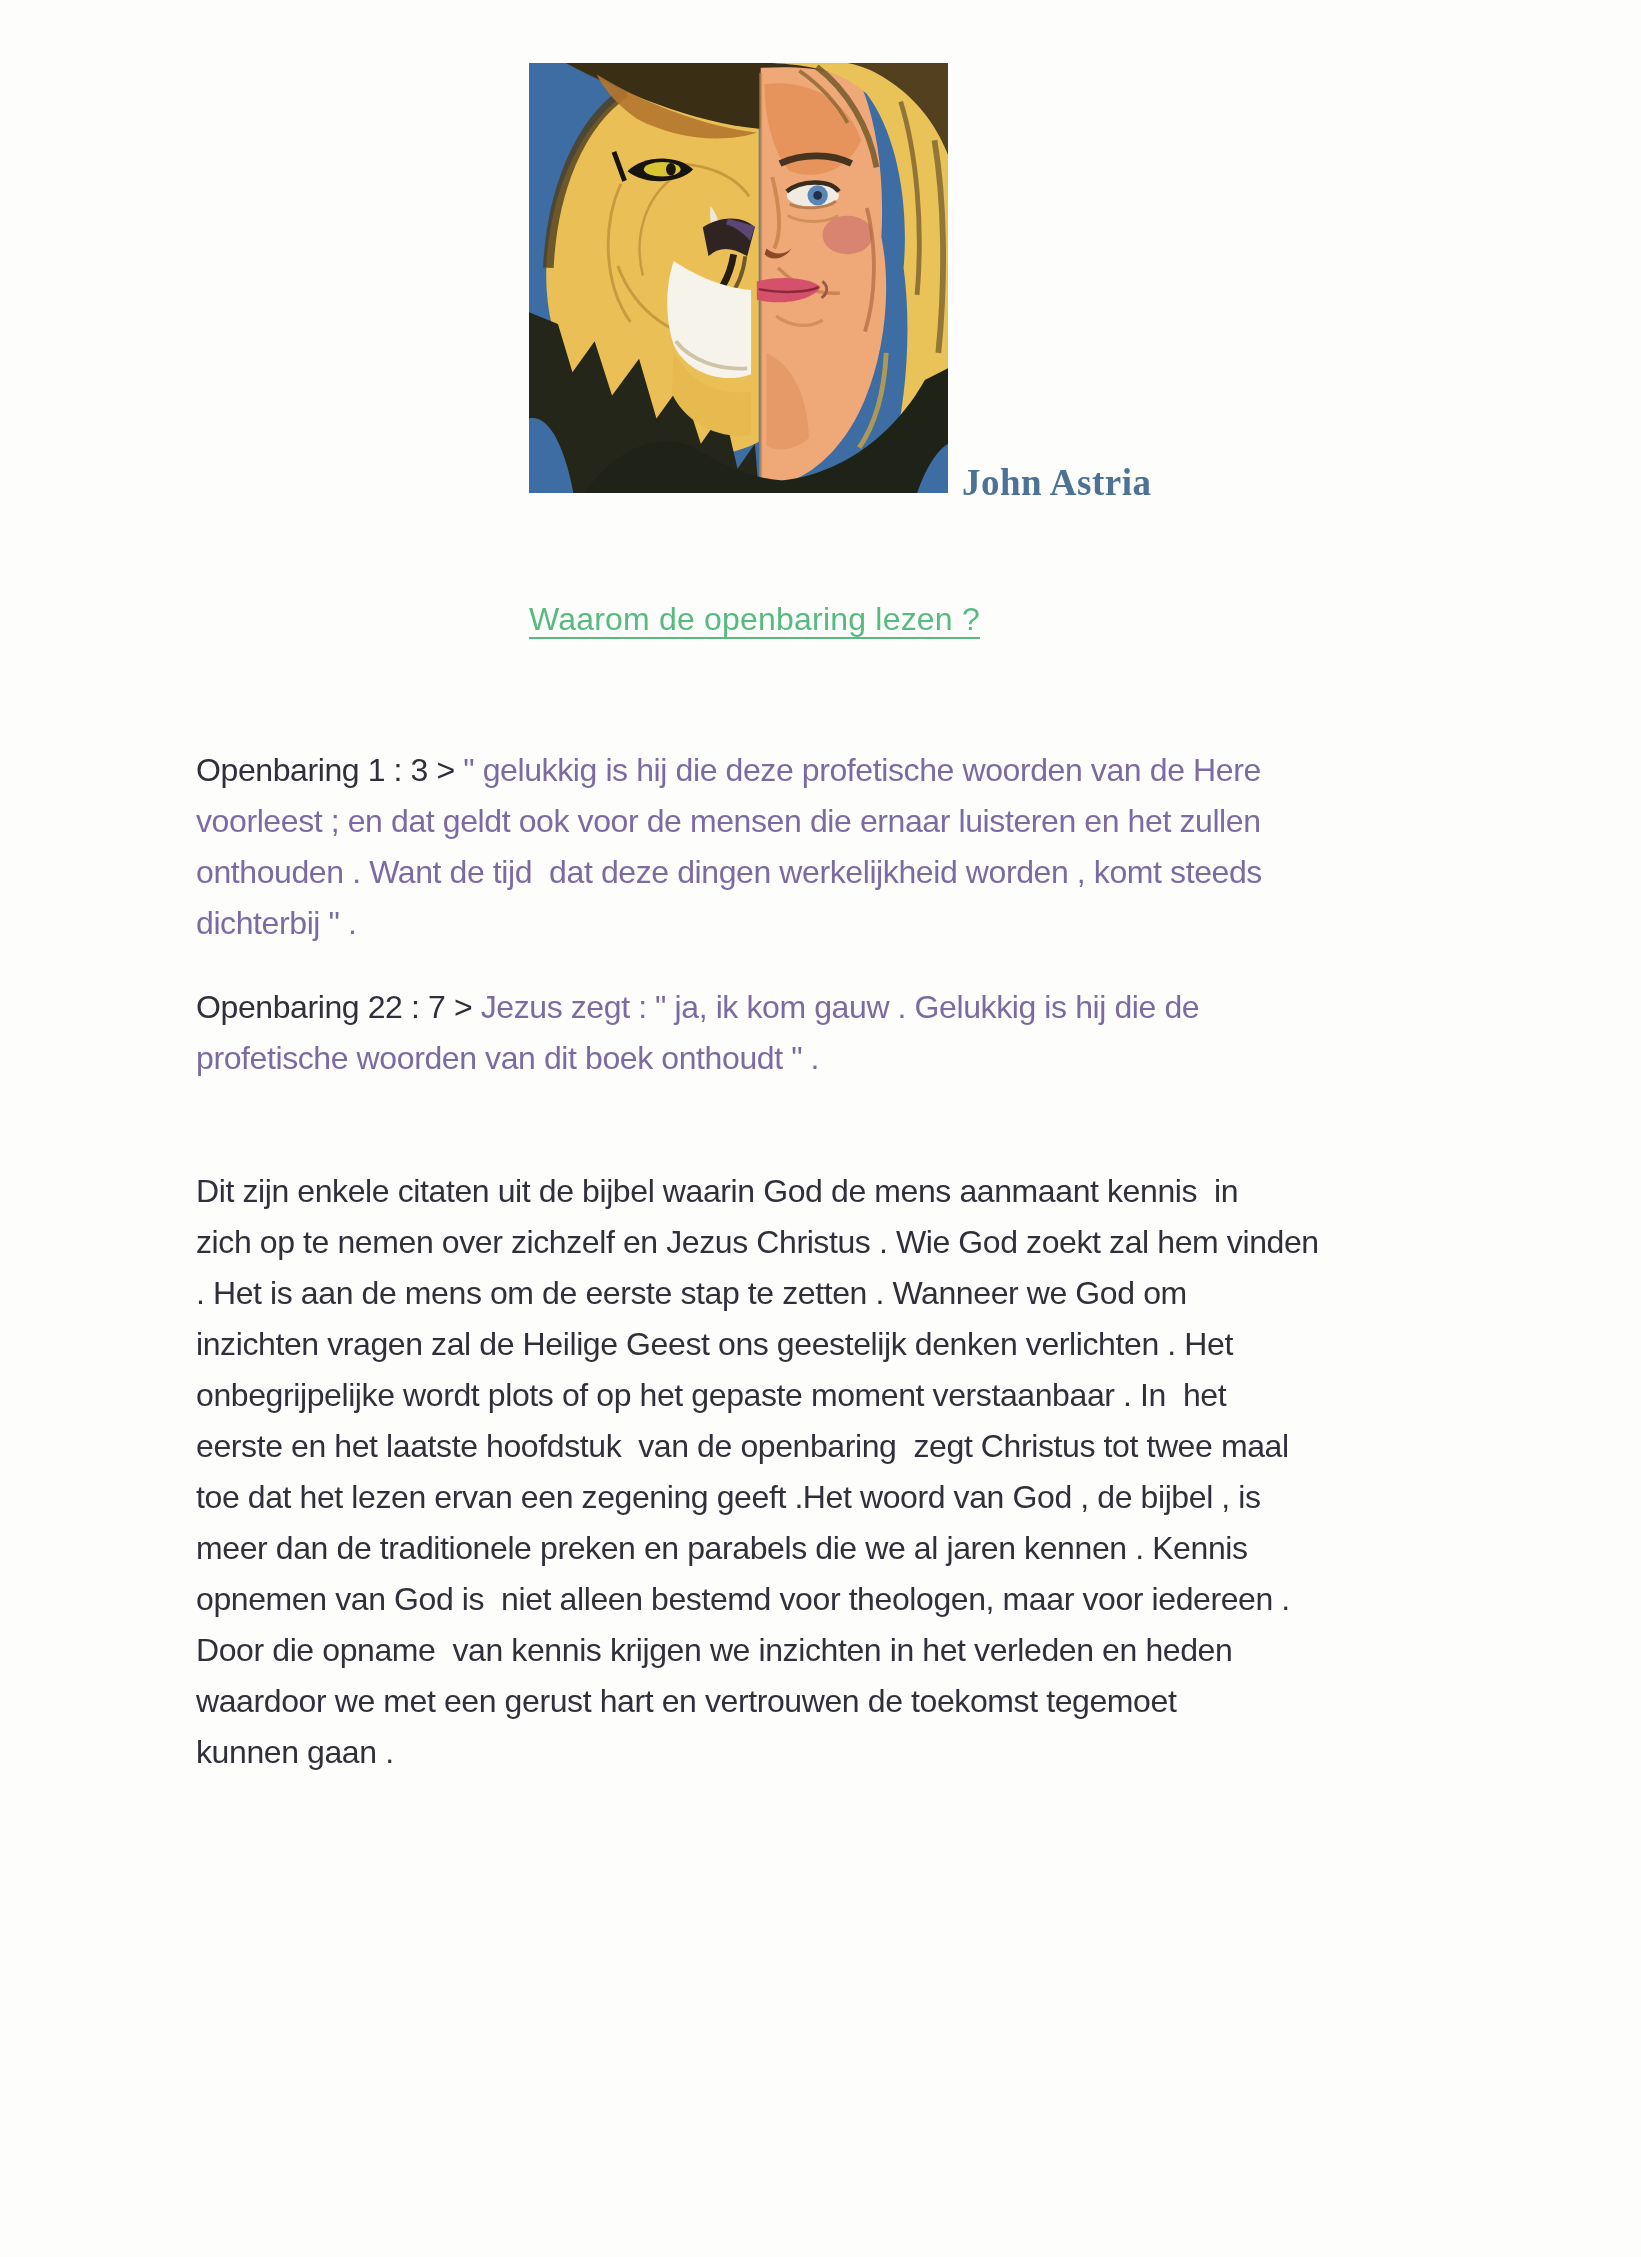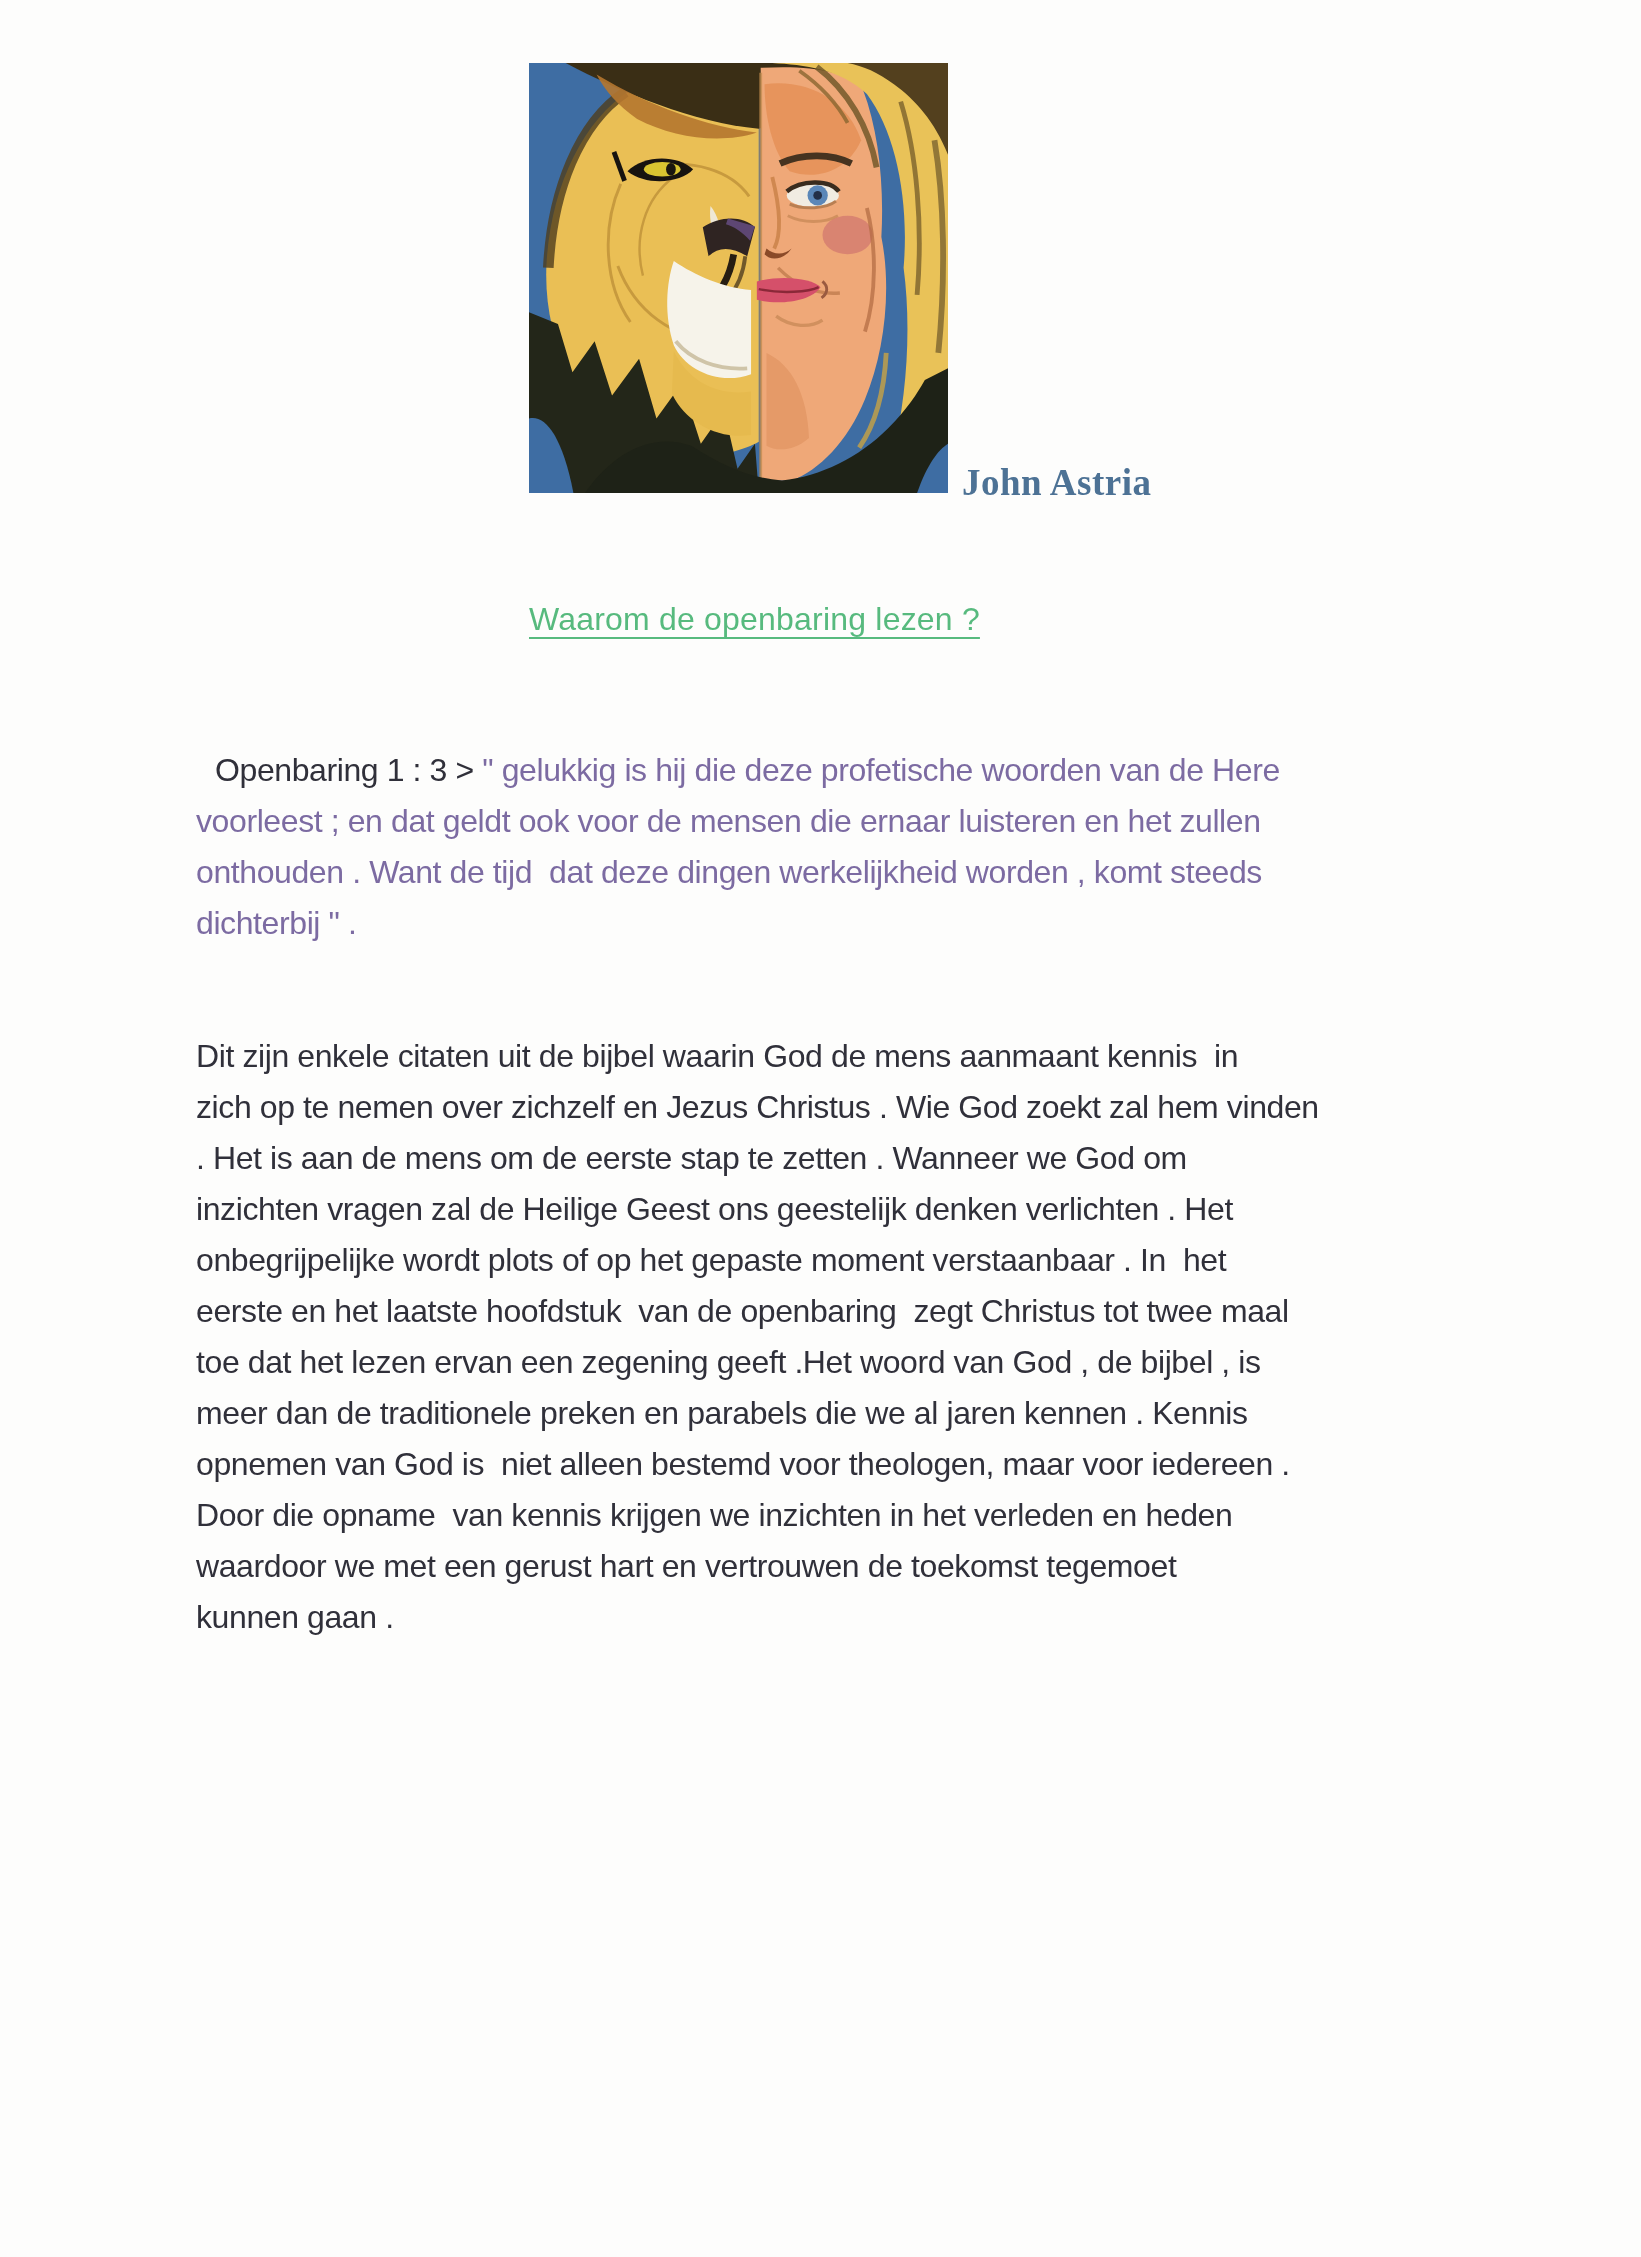--- a/index.html
+++ b/index.html
@@ -44,21 +44,21 @@
   .body-text{
     position:absolute;left:196px;top:745px;width:1381px;
     font-size:32px;line-height:51px;letter-spacing:-0.4px;
   }
   .body-text p{
     margin:0 0 33px 0;
     white-space:pre-wrap;
   }
   .body-text p.para-4{margin-top:82px;margin-bottom:0;}
   .quote-purple{color:var(--quote_purple);}
-  .prefix-black{color:var(--text_black);margin-left:19px;}
+  .prefix-black{color:var(--text_black);}
 </style>
 </head>
 <body>
 
 <div class="page">
 
   <div class="portrait">
     <svg viewBox="0 0 434 445" preserveAspectRatio="none" role="img">
 
       <rect width="434" height="445" fill="#3e6da3"></rect>
@@ -140,20 +140,22 @@
 
   <h1 class="doc-title">Waarom de openbaring lezen ?</h1>
 
   <div class="body-text">
 
     <p class="para-2"><span class="prefix-black">Openbaring 1 : 3 &gt; </span><span class="quote-purple">" gelukkig is hij die deze profetische woorden van de Here
 voorleest ; en dat geldt ook voor de mensen die ernaar luisteren en het zullen
 onthouden . Want de tijd  dat deze dingen werkelijkheid worden , komt steeds
 dichterbij " .</span></p>
 
+    <p class="para-3"><span class="prefix-black">Openbaring 22 : 7 &gt; </span><span class="quote-purple">Jezus zegt : " ja, ik kom gauw . Gelukkig is hij die de
+profetische woorden van dit boek onthoudt " .</span></p>
 
     <p class="para-4"><span>Dit zijn enkele citaten uit de bijbel waarin God de mens aanmaant kennis  in
 zich op te nemen over zichzelf en Jezus Christus . Wie God zoekt zal hem vinden
 . Het is aan de mens om de eerste stap te zetten . Wanneer we God om
 inzichten vragen zal de Heilige Geest ons geestelijk denken verlichten . Het
 onbegrijpelijke wordt plots of op het gepaste moment verstaanbaar . In  het
 eerste en het laatste hoofdstuk  van de openbaring  zegt Christus tot twee maal
 toe dat het lezen ervan een zegening geeft .Het woord van God , de bijbel , is
 meer dan de traditionele preken en parabels die we al jaren kennen . Kennis
 opnemen van God is  niet alleen bestemd voor theologen, maar voor iedereen .

